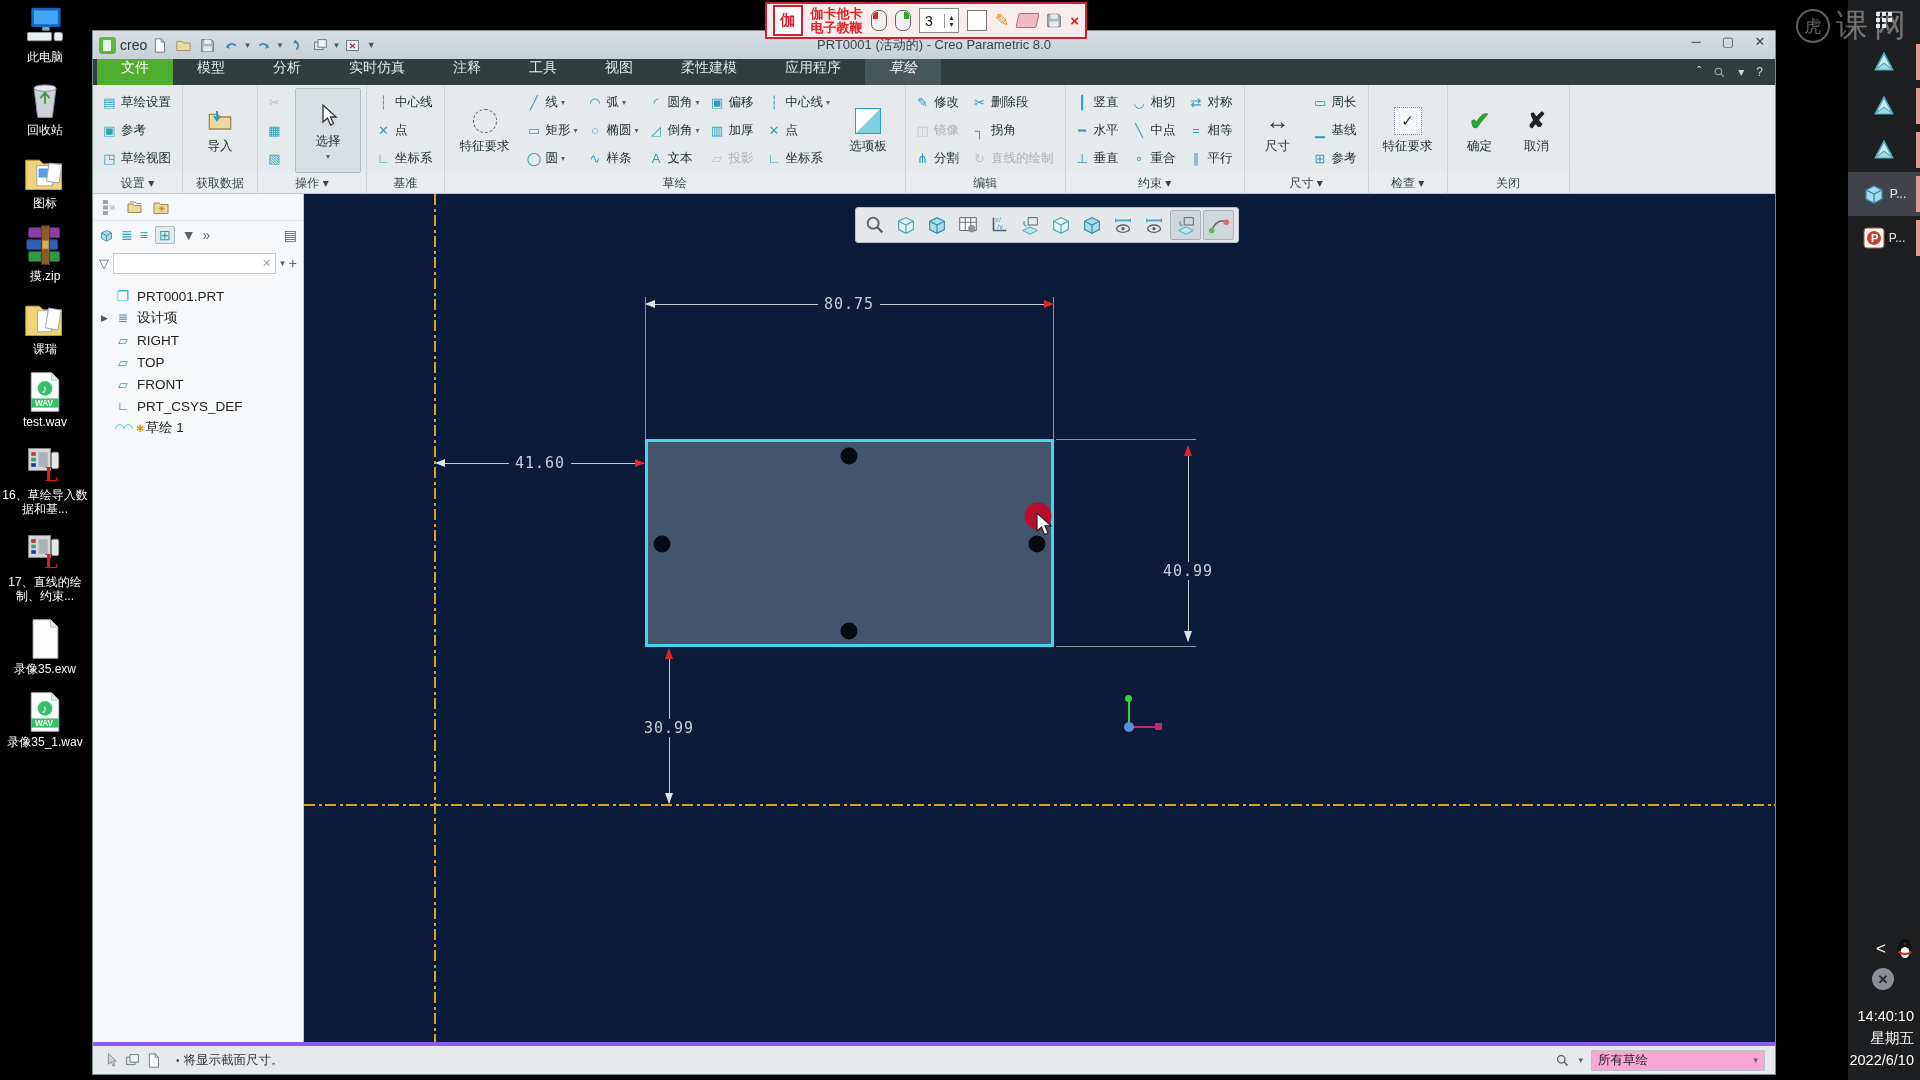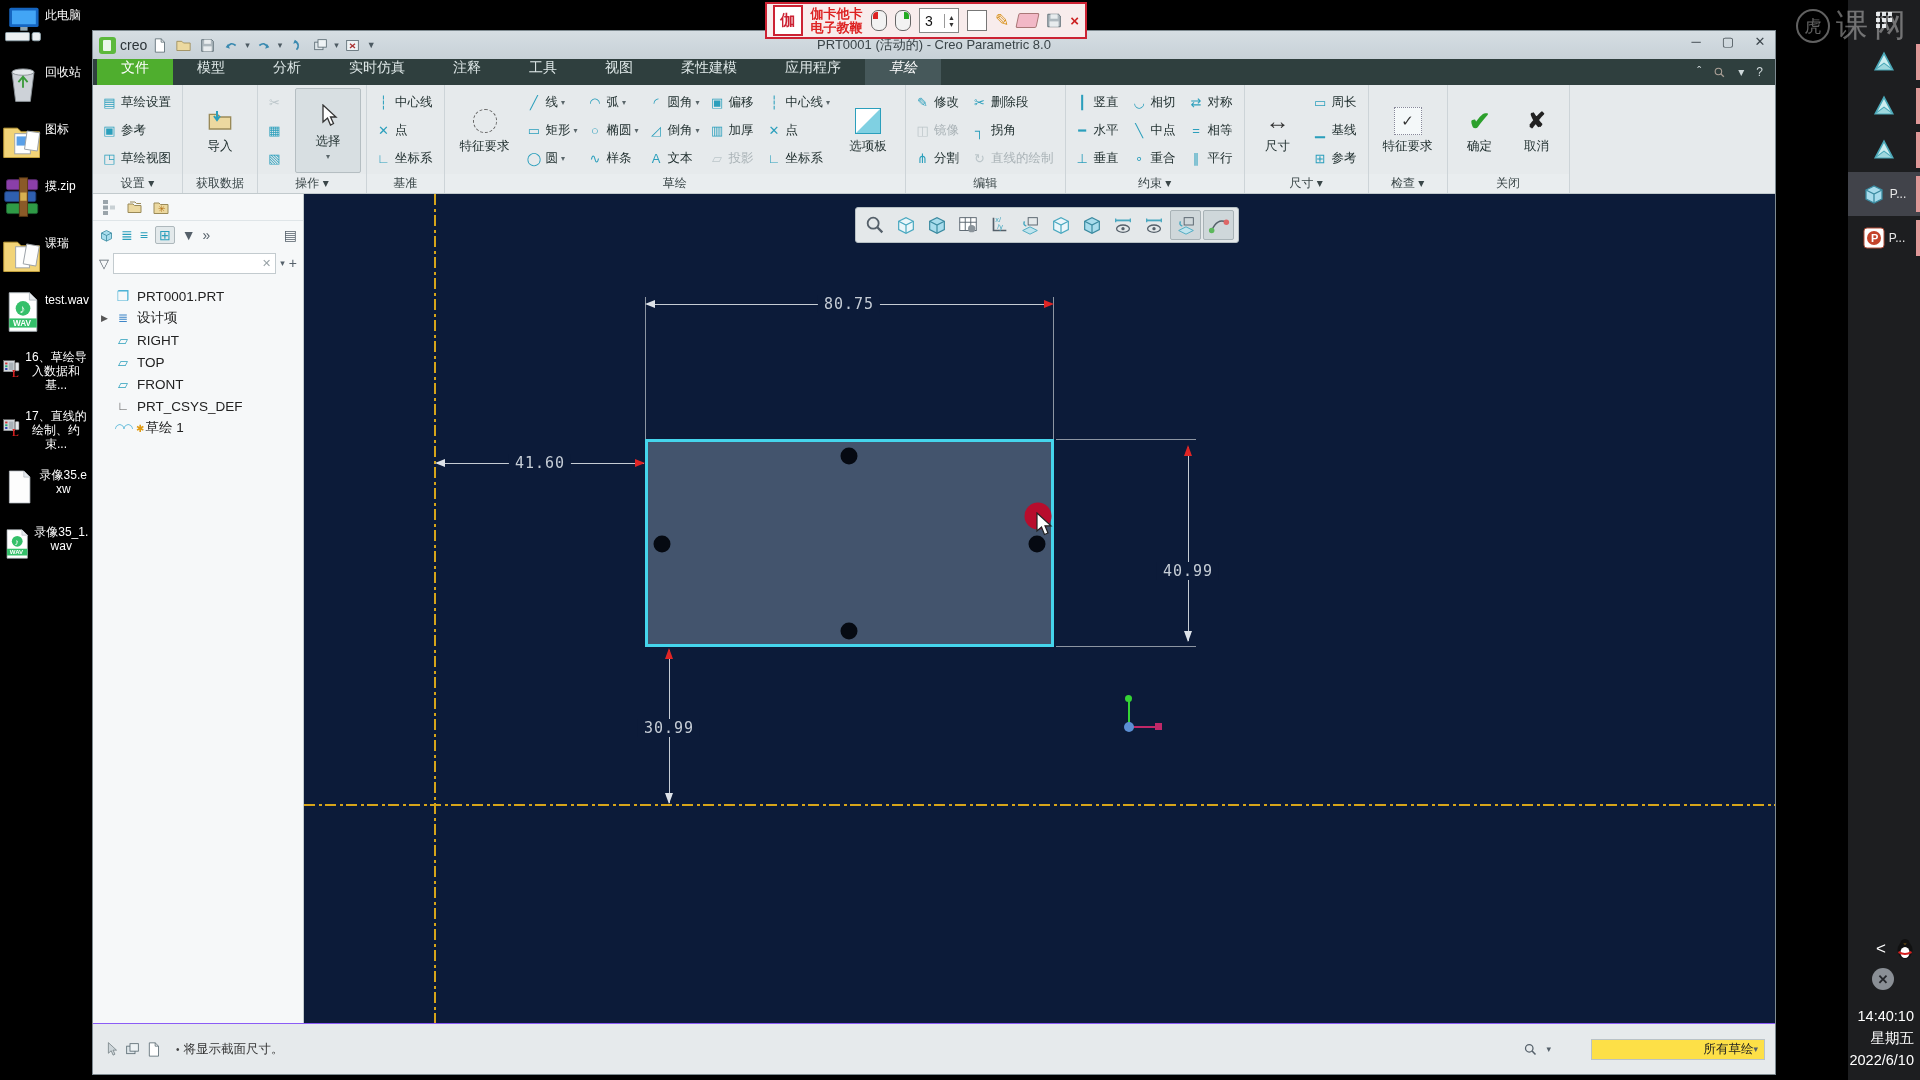--- a/index.html
+++ b/index.html
@@ -1,20 +1,20 @@
 <!DOCTYPE html>
 <html><head>
 <meta charset="utf-8">
 <style>
   html,body{margin:0;padding:0;background:#000;width:1920px;height:1080px;overflow:hidden;
     font-family:"Liberation Sans",sans-serif;-webkit-font-smoothing:antialiased;}
   .abs{position:absolute;}
   
   #desk-left{position:absolute;left:0;top:6px;width:90px;display:flex;flex-direction:column;align-items:center;gap:15px;z-index:3;}
-  .dicon{width:88px;display:flex;align-items:flex-start;cursor:default;text-decoration:underline;}
+  .dicon{width:88px;display:flex;flex-direction:column;align-items:center;cursor:default;text-decoration:underline;}
   .dicon svg{width:44px;height:42px;display:none;}
   .dicon .dlabel{margin-top:2px;font-size:12px;color:#fff;text-align:center;line-height:14px;
      text-shadow:1px 1px 2px #000,0 0 3px #000;max-width:86px;word-break:break-all;}
   .dicon.pc .v-pc,.dicon.bin .v-bin,.dicon.fimg .v-fimg,.dicon.rar .v-rar,.dicon.fdoc .v-fdoc,
   .dicon.wav .v-wav,.dicon.app .v-app,.dicon.doc .v-doc{display:block;}
   
   #win{position:absolute;left:92px;top:30px;width:1684px;height:1045px;background:#e6eaec;
      border:1px solid #7e8a90;box-sizing:border-box;display:flex;flex-direction:column;z-index:2;}
   
   #titlebar{height:28px;background:linear-gradient(#d6dee3,#c7d1d7);display:flex;align-items:center;padding:0 6px;position:relative;}
@@ -89,26 +89,26 @@
   .arr{position:absolute;width:0;height:0;}
   .vdot{position:absolute;width:17px;height:17px;border-radius:50%;background:#060a12;transform:translate(-50%,-50%);}
   #red-dot{position:absolute;width:27px;height:27px;border-radius:50%;background:#b80d2d;transform:translate(-50%,-50%);z-index:5;}
   
   #gtoolbar{position:absolute;left:551px;top:13px;height:34px;background:#e4e8ea;border:1px solid #b7c0c4;
     border-radius:3px;display:flex;align-items:center;padding:0 4px;gap:2px;z-index:6;}
   .gbtn{width:29px;height:28px;display:flex;align-items:center;justify-content:center;border-radius:2px;}
   .gbtn svg{width:22px;height:22px;}
   .gbtn.pressed{background:#cfd7da;border:1px solid #a8b2b6;}
   
-  #statusbar{height:26px;background:#e6eaec;border-top:1px solid #8b5cf6;display:flex;align-items:center;padding:12px 10px;gap:4px;font-size:12.5px;color:#333;}
+  #statusbar{height:26px;background:#e6eaec;border-top:4px solid #8b5cf6;display:flex;align-items:center;padding:1px 10px;gap:4px;font-size:12.5px;color:#333;}
   .sbicon{width:17px;height:17px;display:flex;align-items:center;justify-content:center;}
   #sb-msg{margin-left:10px;}
   #sb-bullet{color:#444;font-size:10px;margin-right:4px;}
   #sb-right{margin-left:auto;display:flex;align-items:center;gap:8px;}
-  #sb-combo{width:160px;height:19px;background:#fde047;border:1px solid #b9c2c6;display:flex;align-items:center;padding:0 6px;justify-content:flex-end;font-size:12.5px;color:#222;margin-left:32px;}
+  #sb-combo{width:160px;height:19px;background:#f9a8d4;border:1px solid #b9c2c6;display:flex;align-items:center;padding:0 6px;justify-content:space-between;font-size:12.5px;color:#222;}
   
   #annot{position:absolute;left:765px;top:2px;width:322px;height:37px;background:#f8ecec;border:2px solid #c23;
     display:flex;align-items:center;gap:8px;padding:0 6px;box-sizing:border-box;z-index:50;}
   #an-logo{width:27px;height:27px;background:#fff;border:2px solid #c23;color:#c23;font-weight:bold;font-size:15px;
     display:flex;align-items:center;justify-content:center;}
   #an-brand{display:flex;flex-direction:column;line-height:14px;font-size:13px;color:#d22;font-weight:bold;white-space:nowrap;}
   .an-mouse{width:15px;height:19px;border:1.5px solid #666;border-radius:7px;position:relative;background:#f2f2f2;}
   .an-mouse::before{content:"";position:absolute;left:1px;top:1px;width:5px;height:7px;border-radius:4px 0 0 0;}
   .an-mouse.left::before{background:#d22;}
   .an-mouse.right::before{left:auto;right:1px;border-radius:0 4px 0 0;background:#2a2;}

